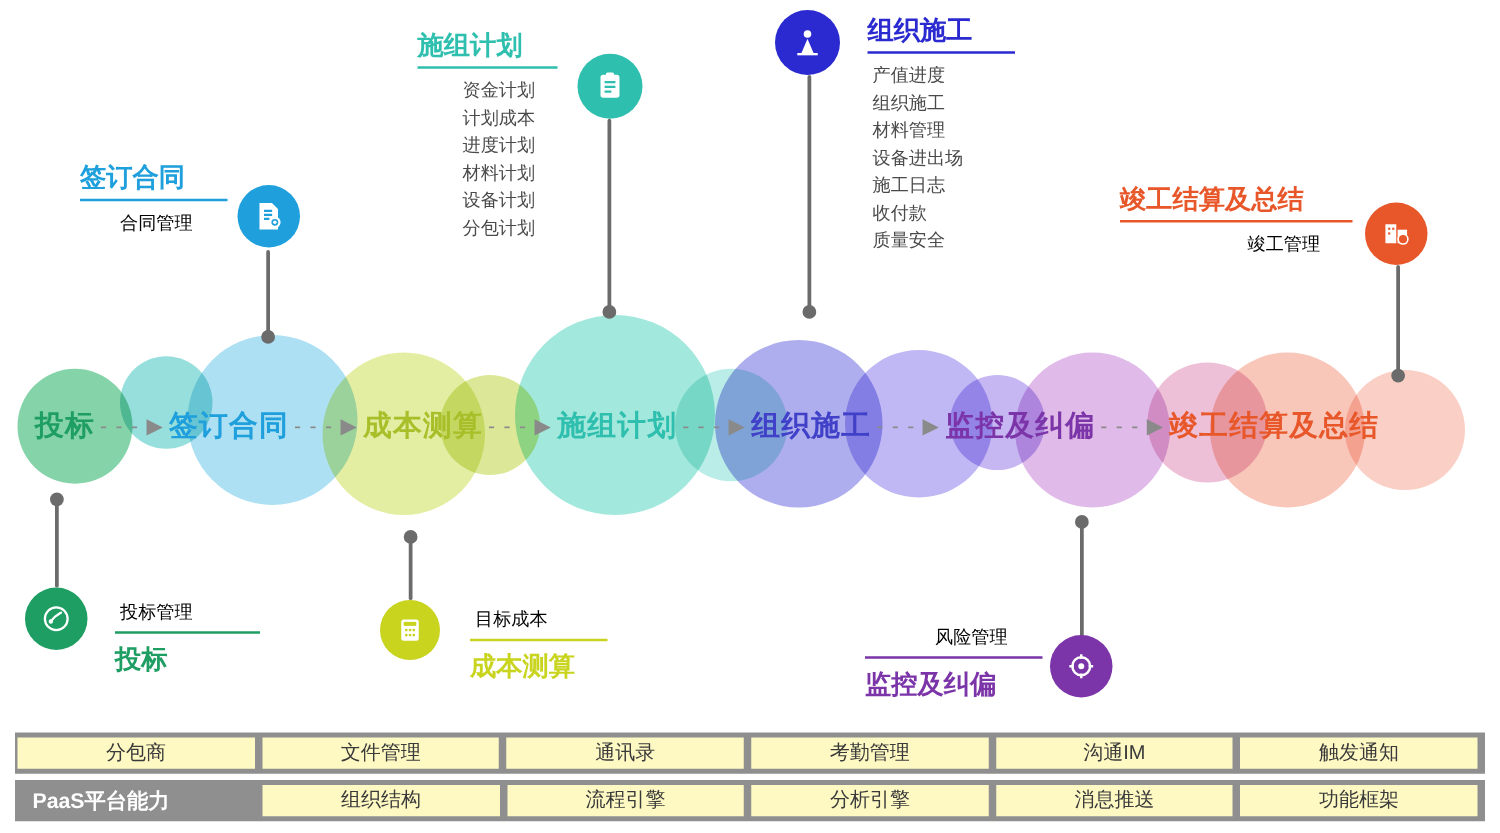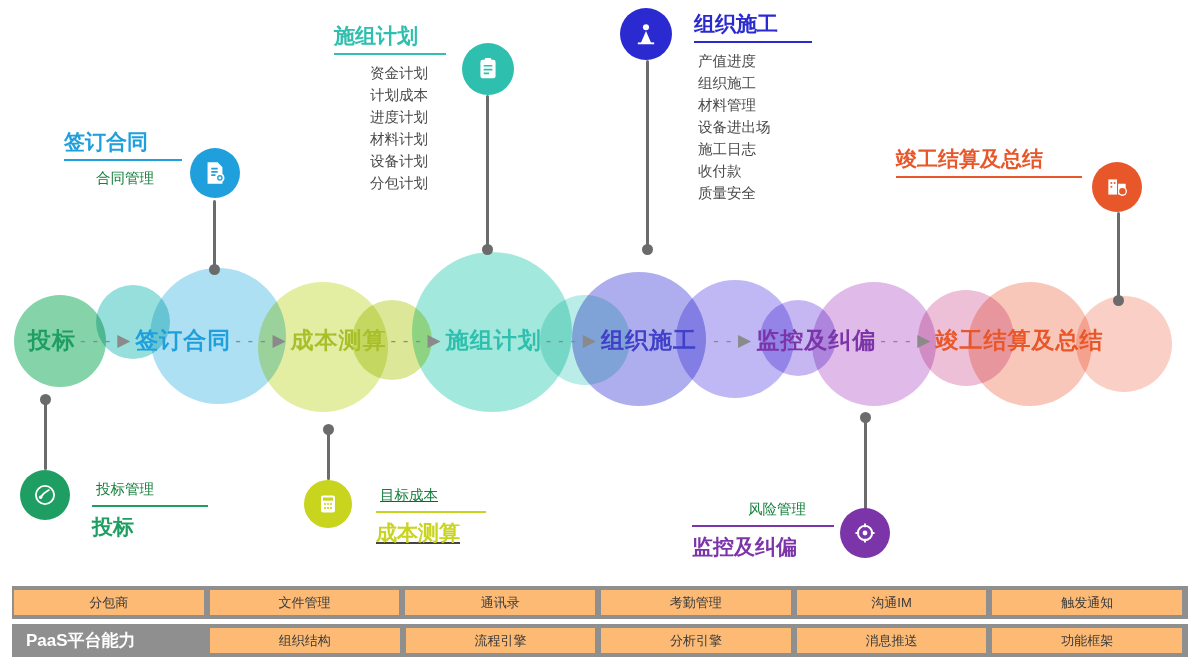--- a/index.html
+++ b/index.html
@@ -76,21 +76,21 @@
     list-style: none;
   }
   .callout-list li {
     font-size: 14.5px;
     color: #4a4a4a;
     line-height: 22px;
     white-space: nowrap;
   }
   .callout-sub {
     font-size: 14.5px;
-    color: #15803d;
+    color: #000000;
     white-space: nowrap;
   }
   
   .node {
     position: absolute;
     border-radius: 50%;
     display: flex;
     align-items: center;
     justify-content: center;
     color: #fff;
@@ -136,23 +136,23 @@
   .mcells {
     flex: 1;
     display: flex;
     background: #8f8f8f;
     padding: 4px 6px 4px 2px;
     box-sizing: border-box;
     gap: 6px;
   }
   .mcell {
     flex: 1;
-    background: #fdba74;
+    background: #fef9c3;
     color: #3a3a3a;
-    font-size: 13px;
+    font-size: 16px;
     display: flex;
     align-items: center;
     justify-content: center;
     white-space: nowrap;
   }
 </style>
 </head>
 <body>
 
 <div id="stage">
@@ -303,29 +303,30 @@
       <li>设备进出场</li>
       <li>施工日志</li>
       <li>收付款</li>
       <li>质量安全</li>
     </ul>
   </div>
 
   <div class="callout" style="left:896px; top:145px;">
     <div class="callout-title" style="color:#e8572a;">竣工结算及总结</div>
     <div class="callout-rule" style="background:#e8572a; width:186px;"></div>
+    <div class="callout-sub" style="margin-top:8px; padding-left:102px;">竣工管理</div>
   </div>
 
   <div class="callout" style="left:92px; top:480px;">
     <div class="callout-sub" style="padding-left:4px;">投标管理</div>
     <div class="callout-rule" style="background:#1f9e63; width:116px; margin-top:6px;"></div>
     <div class="callout-title" style="color:#1f9e63; margin-top:6px;">投标</div>
   </div>
 
-  <div class="callout" style="left:376px; top:486px;text-decoration:underline;">
+  <div class="callout" style="left:376px; top:486px;">
     <div class="callout-sub" style="padding-left:4px;">目标成本</div>
     <div class="callout-rule" style="background:#c8d41e; width:110px; margin-top:6px;"></div>
     <div class="callout-title" style="color:#c8d41e; margin-top:6px;">成本测算</div>
   </div>
 
   <div class="callout" style="left:692px; top:500px;">
     <div class="callout-sub" style="padding-left:56px;">风险管理</div>
     <div class="callout-rule" style="background:#7b35a8; width:142px; margin-top:6px;"></div>
     <div class="callout-title" style="color:#7b35a8; margin-top:6px;">监控及纠偏</div>
   </div>

